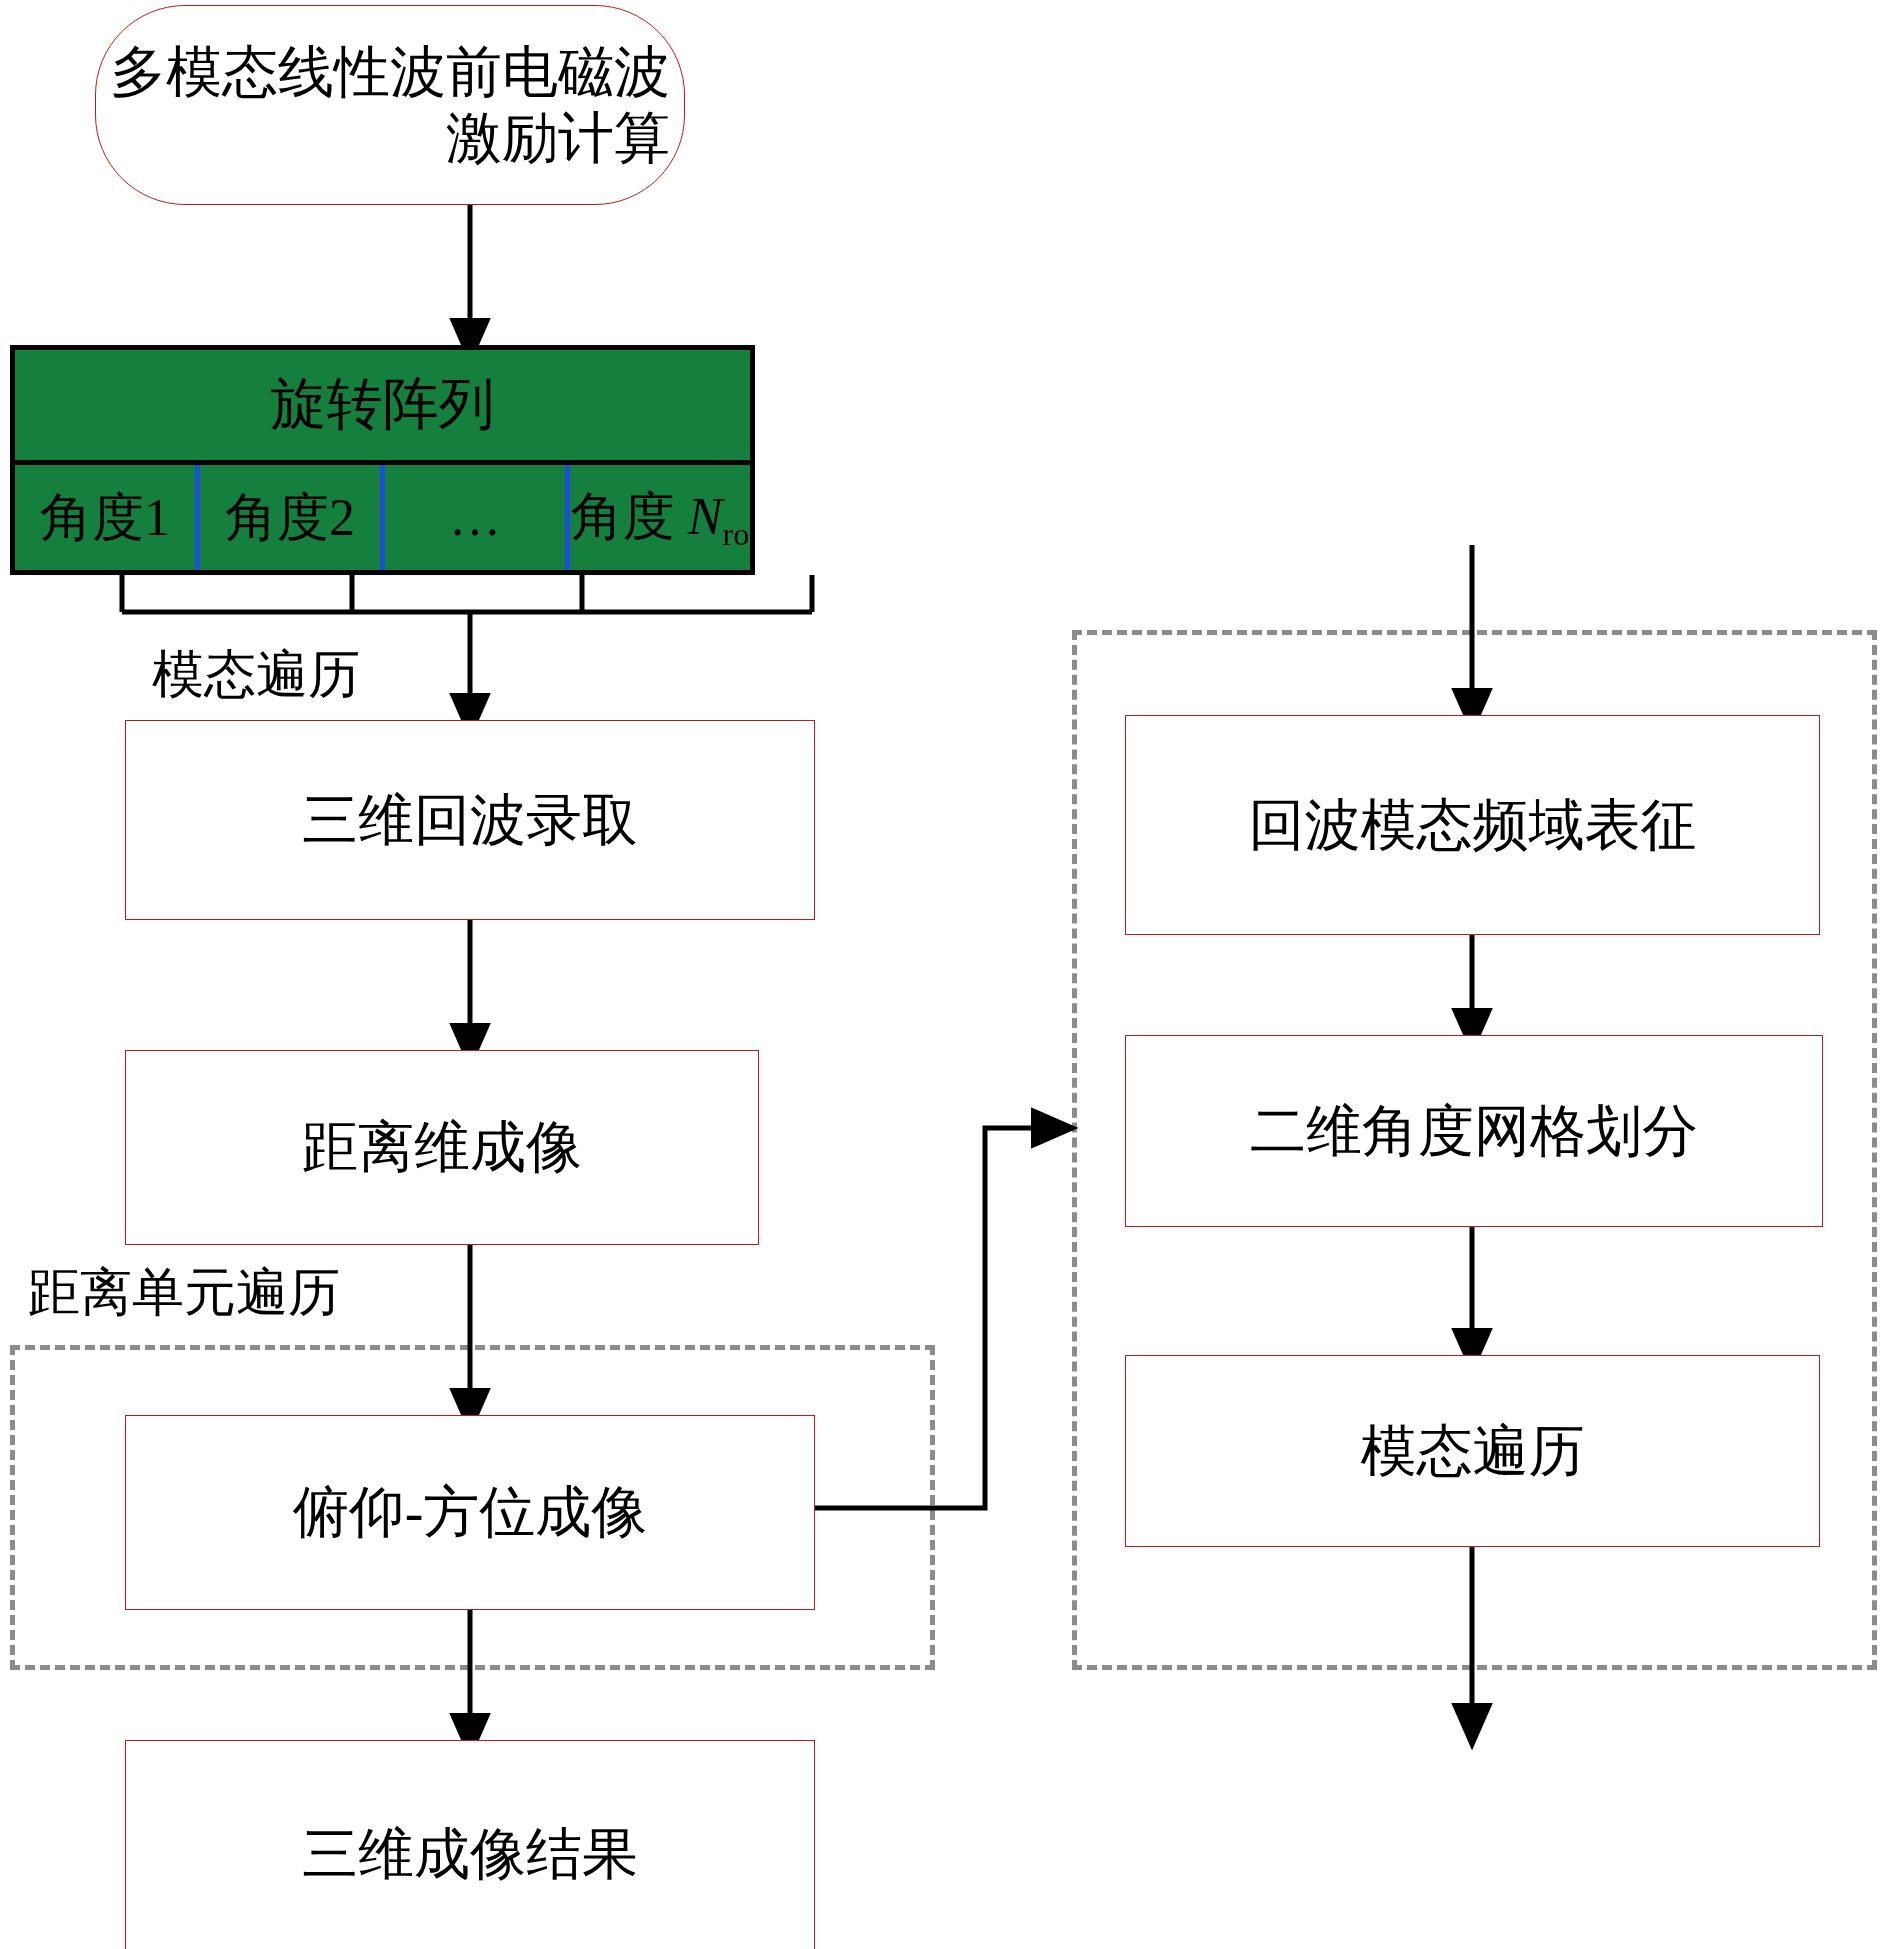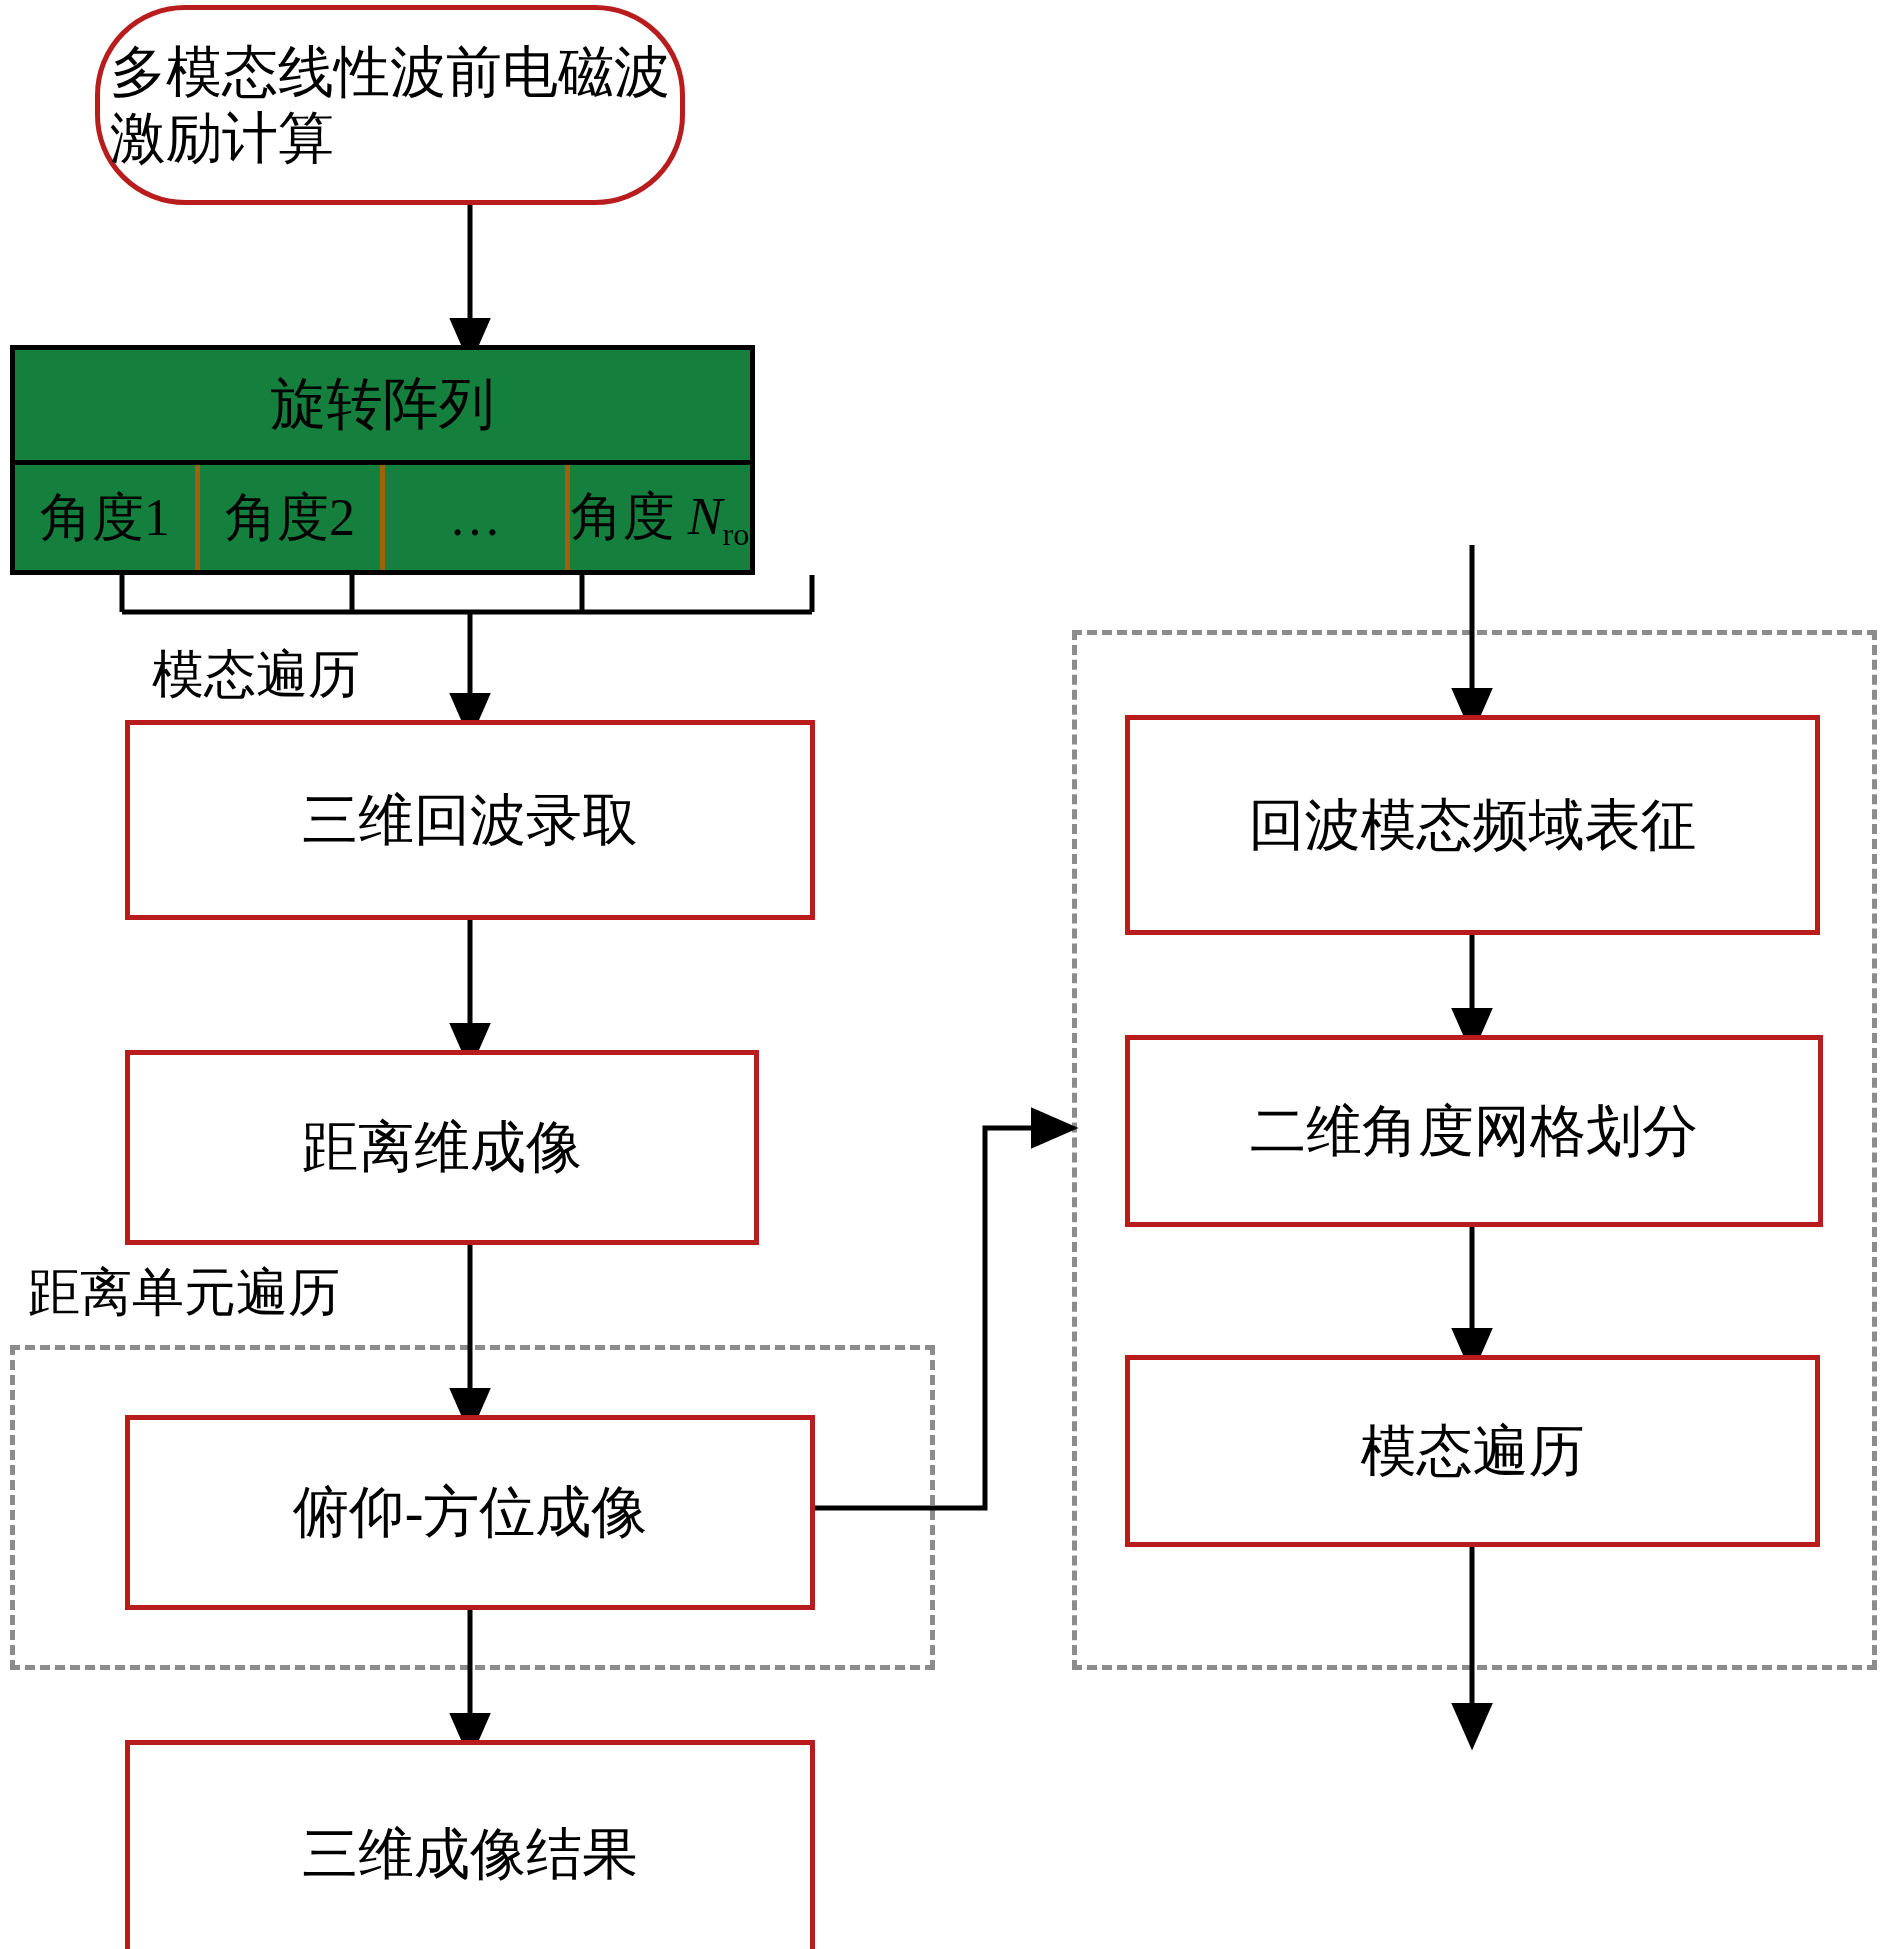--- a/index.html
+++ b/index.html
@@ -1,31 +1,31 @@
 <!DOCTYPE html>
 <html><head>
 <meta charset="utf-8">
 <style>
   html,body{margin:0;padding:0;background:#ffffff;}
   body{width:1890px;height:1949px;font-family:"Liberation Serif",serif;}
   #stage{position:relative;width:1890px;height:1949px;overflow:hidden;background:#fff;}
   svg#wires{position:absolute;left:0;top:0;width:1890px;height:1949px;}
 
-  .node{position:absolute;box-sizing:border-box;background:#fff;border:5px solid #b91c1c;
-        display:flex;align-items:center;justify-content:center;text-align:left;
+  .node{position:absolute;box-sizing:border-box;background:#fff;border:1px solid #b91c1c;
+        display:flex;align-items:center;justify-content:center;text-align:right;
         font-family:"Liberation Serif","DejaVu Serif",serif;color:#000;}
   .node.rounded{border-radius:90px;}
   .node .lbl{line-height:1.18;padding:0 10px;white-space:pre-line;}
 
   .dashgroup{position:absolute;box-sizing:border-box;border:5px dashed #8c8c8c;background:transparent;}
 
   .tablebox{position:absolute;box-sizing:border-box;border:5px solid #000;background:#15803d;display:flex;flex-direction:column;}
   .tablebox .thead{flex:0 0 110px;display:flex;align-items:center;justify-content:center;border-bottom:5px solid #000;}
   .tablebox .trow{flex:1 1 auto;display:flex;}
-  .tablebox .tcell{flex:1 1 0;display:flex;align-items:center;justify-content:center;border-right:5px solid #a16207;}
+  .tablebox .tcell{flex:1 1 0;display:flex;align-items:center;justify-content:center;border-right:5px solid #1d4ed8;}
   .tablebox .tcell:last-child{border-right:none;}
 
   .fs56{font-size:56px;}
   .fs52{font-size:52px;}
 
   .freelabel{position:absolute;font-family:Liberation Serif, serif;color:#000;white-space:nowrap;}
 
   .sub{font-size:0.62em;vertical-align:sub;font-style:normal;}
   .ital{font-style:italic;}
 </style>

